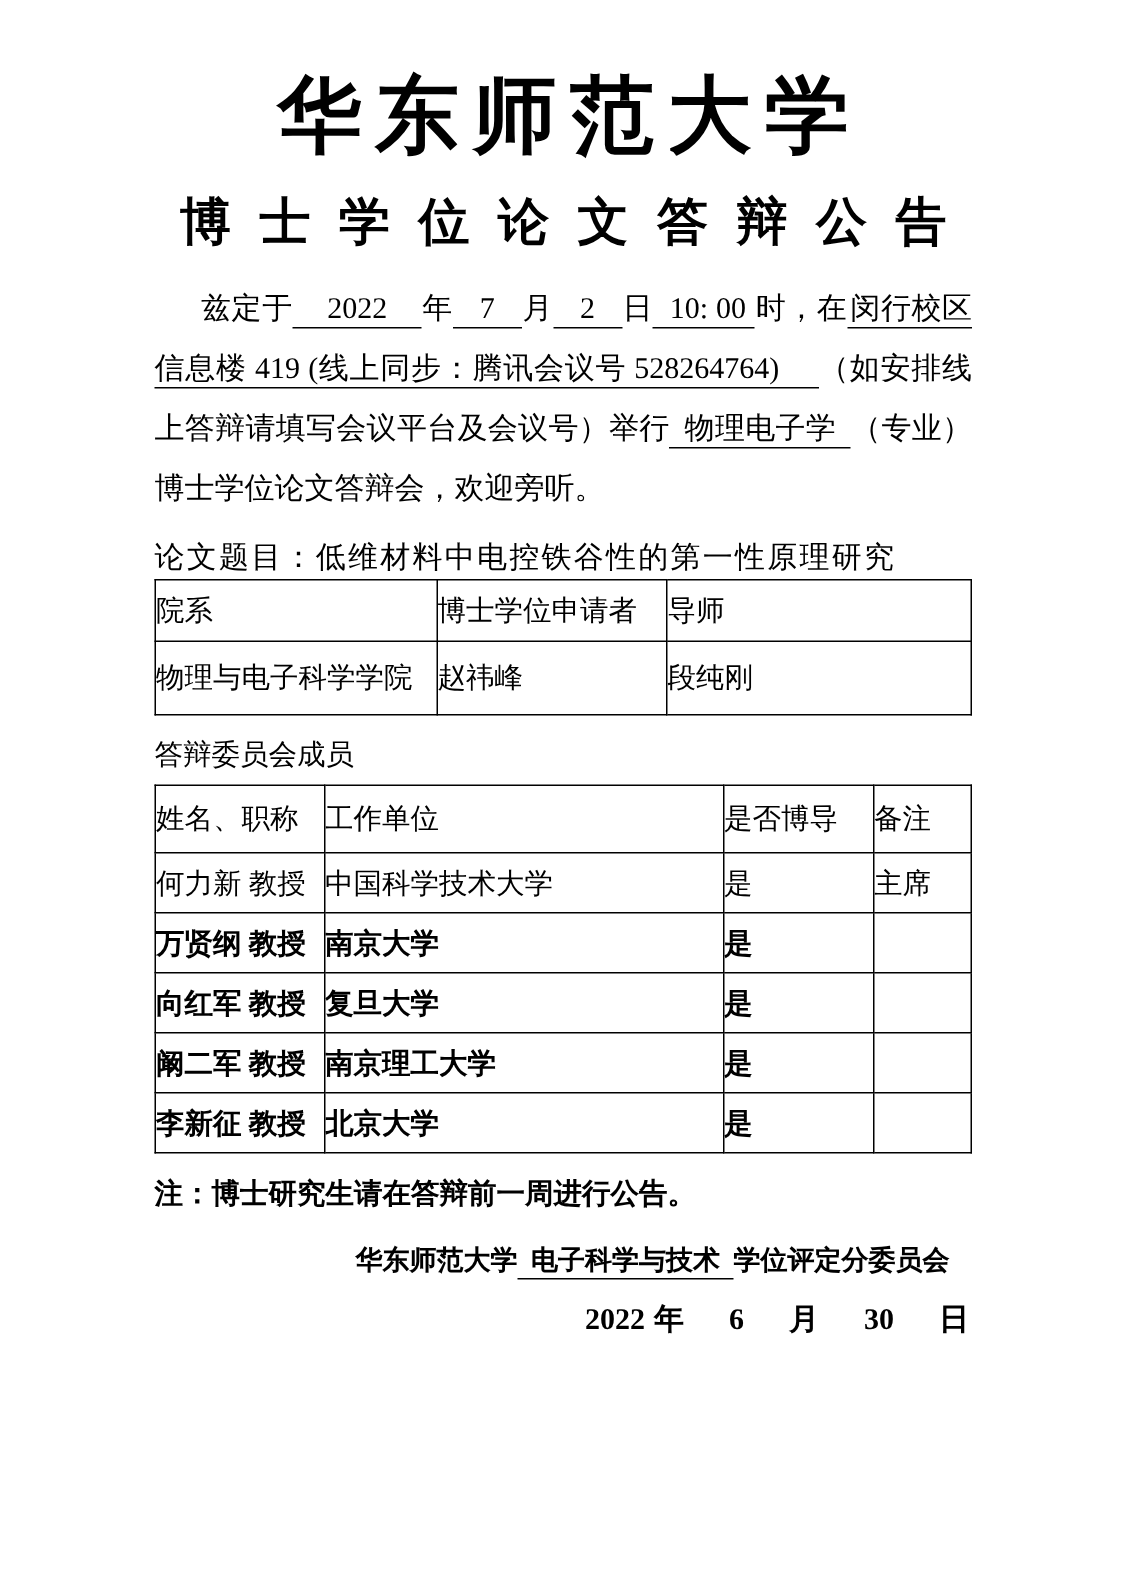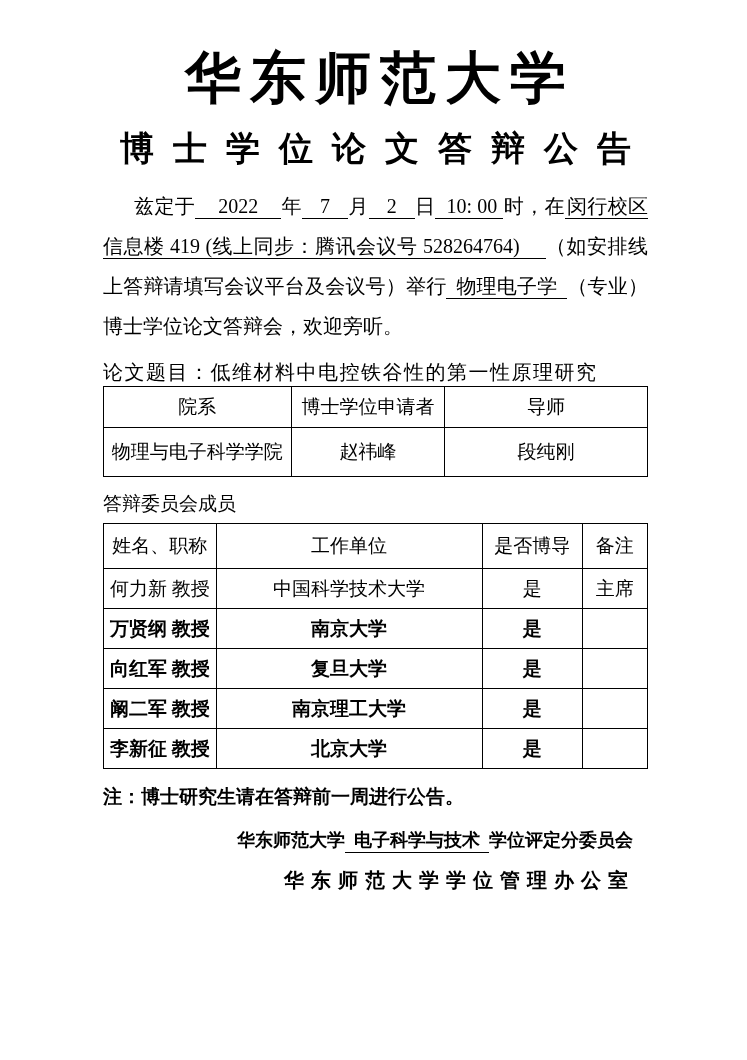--- a/index.html
+++ b/index.html
@@ -42,21 +42,21 @@
 
   .thesis {
     margin: 13px 0 0;
     font-size: 20px; font-weight: normal;
     letter-spacing: 1.5px; line-height: 27px;
   }
 
   table { border-collapse: collapse; width: 100%; table-layout: fixed; }
   th, td {
     border: 1.7px solid #000;
-    text-align: center; vertical-align: middle;
+    text-align: left; vertical-align: middle;
     font-size: 19px; font-weight: normal;
     padding: 0; overflow: hidden;
   }
   .t1 th { height: 40px; }
   .t1 td { height: 48px; }
   .t2 { margin-top: 0; }
   .t2 th { height: 44px; }
   .t2 td { height: 39px; }
   .t2 tr.bold-row td { font-weight: bold; }
 
@@ -151,17 +151,16 @@
       <td>是</td>
       <td></td>
     </tr>
   </tbody>
     </table>
 
   <div class="note">注：博士研究生请在答辩前一周进行公告。</div>
 
   <div class="footer">
     <div class="f-line1"><span>华东师范大学</span><span class="u-dept">电子科学与技术</span><span>学位评定分委员会</span></div>
-    <div class="f-line2"><span class="ls">华东师范大学学位管理办公室</span></div>
     <div class="f-line3"><span>2022</span><span class="gap-sm">年</span><span class="gap">6</span><span class="gap">月</span><span class="gap">30</span><span class="gap">日</span></div>
   </div>
 
 </div>
 
 </body></html>

